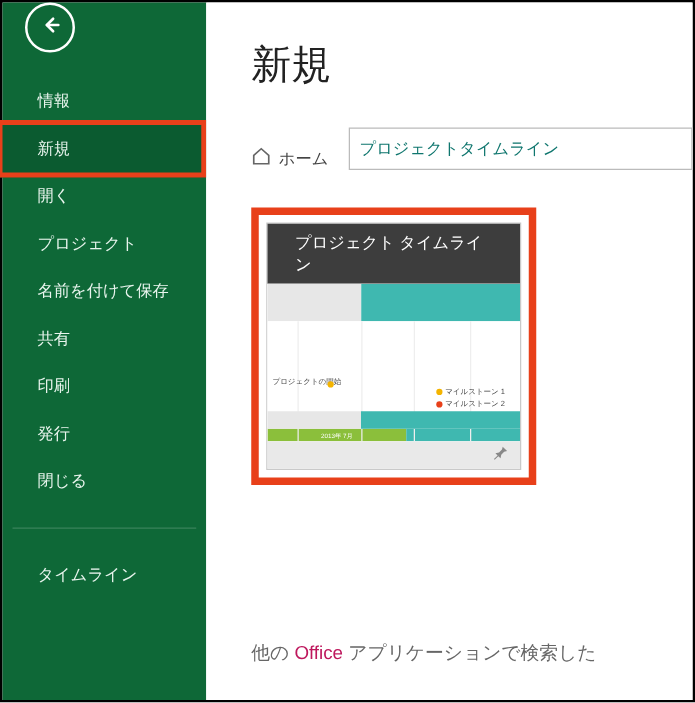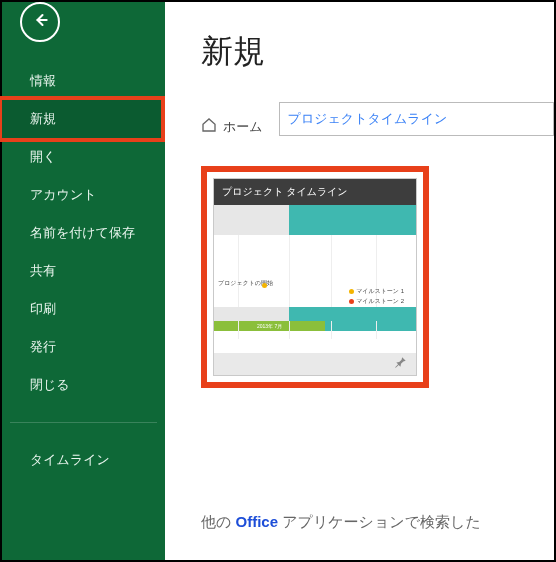--- a/index.html
+++ b/index.html
@@ -80,21 +80,21 @@
       color: #444;
       cursor: pointer;
     }
     .home-icon svg { width: 16px; height: 16px; }
     .search-box {
       flex: 1;
       height: 22px;
       border: 1px solid #bbb;
       padding: 16px 8px;
       font-size: 13px;
-      color: #3b82f6;
+      color: #0f766e;
       margin-right: 0;
     }
     .template-card {
       width: 228px;
       height: 222px;
       border: 6px solid #e8401a;
       background: #fff;
       padding: 6px;
       cursor: pointer;
       display: flex;
@@ -102,22 +102,22 @@
     .template-inner {
       flex: 1;
       display: flex;
       flex-direction: column;
       border: 1px solid #c9c9c9;
       background: #fff;
     }
     .template-header {
       background: #3d3d3d;
       color: #fff;
-      font-size: 10px;
-      padding: 6px 8px;
+      font-size: 13px;
+      padding: 6px 22px;
     }
     .template-chart {
       flex: 1;
       background: #fff;
       position: relative;
       overflow: hidden;
     }
     .chart-top {
       display: flex;
       height: 30px;
@@ -176,41 +176,41 @@
       padding-right: 8px;
     }
     .pin-icon svg { width: 14px; height: 14px; }
     .footer-text {
       position: absolute;
       left: 36px;
       bottom: 28px;
       font-size: 15px;
       color: #666;
     }
-    .footer-text .office { color: #1d4ed8; font-weight: 700; }
+    .footer-text .office { color: #be185d; font-weight: 400; }
     .ms-label.ms3 { right: 2px; top: 72px; font-size: 5px; }
   </style>
 </head>
 <body>
 
 <div class="container">
 
   <div class="sidebar">
     <div class="back-btn">
       <span>
         <svg viewBox="0 0 24 24" fill="none" stroke="#fff" stroke-width="2.5" stroke-linecap="round" stroke-linejoin="round">
           <polyline points="15 18 9 12 15 6"></polyline>
             <line x1="9" y1="12" x2="20" y2="12"></line>
         </svg>
       </span>
     </div>
     <div class="nav-item"><span>情報</span></div>
     <div class="nav-item selected"><span>新規</span></div>
     <div class="nav-item"><span>開く</span></div>
-    <div class="nav-item"><span>アカウント</span></div>
+    <div class="nav-item"><span>プロジェクト</span></div>
     <div class="nav-item"><span>名前を付けて保存</span></div>
     <div class="nav-item"><span>共有</span></div>
     <div class="nav-item"><span>印刷</span></div>
     <div class="nav-item"><span>発行</span></div>
     <div class="nav-item"><span>閉じる</span></div>
     <div class="nav-sep"></div>
     <div class="nav-item"><span>タイムライン</span></div>
   </div>
 
   <div class="main">

